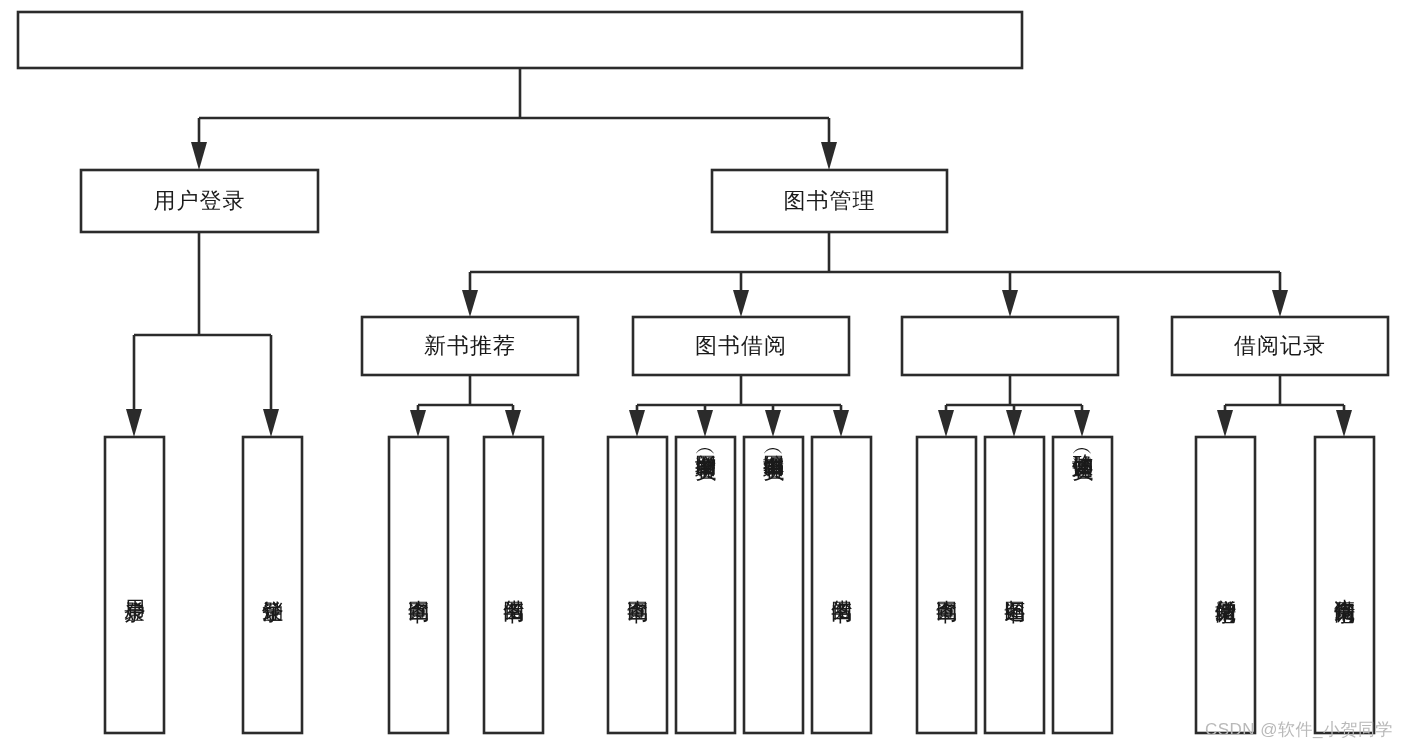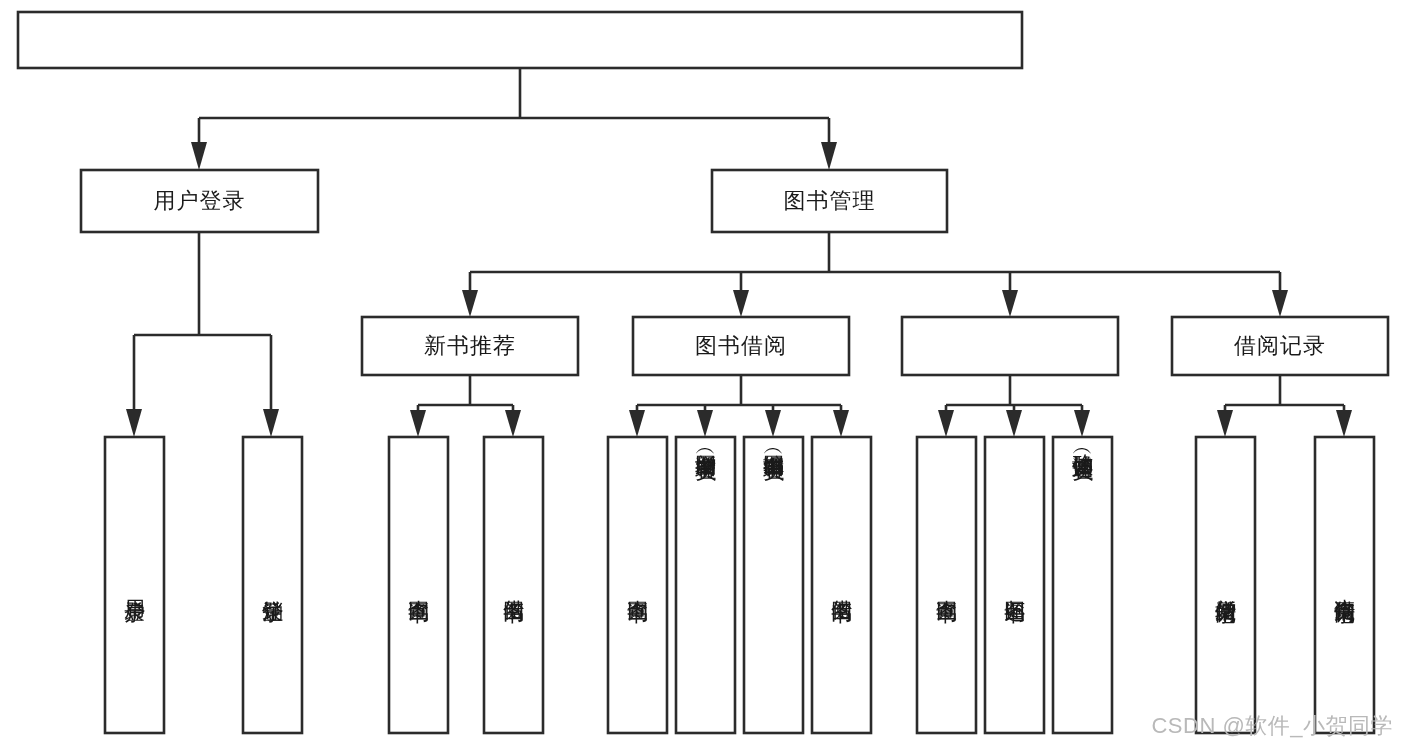--- a/index.html
+++ b/index.html
@@ -70,21 +70,21 @@
     font-size: 22px;
     color: #1a1a1a;
     letter-spacing: 1px;
     white-space: nowrap;
   }
   #watermark {
     position: absolute;
     right: 12px;
     bottom: 6px;
     font-family: "Liberation Sans", "DejaVu Sans", sans-serif;
-    font-size: 22px;
+    font-size: 17px;
     color: #b9b9b9;
     white-space: nowrap;
     letter-spacing: 0.5px;
   }
 </style>
 </head>
 <body>
 
 <div id="diagram-root">
 

